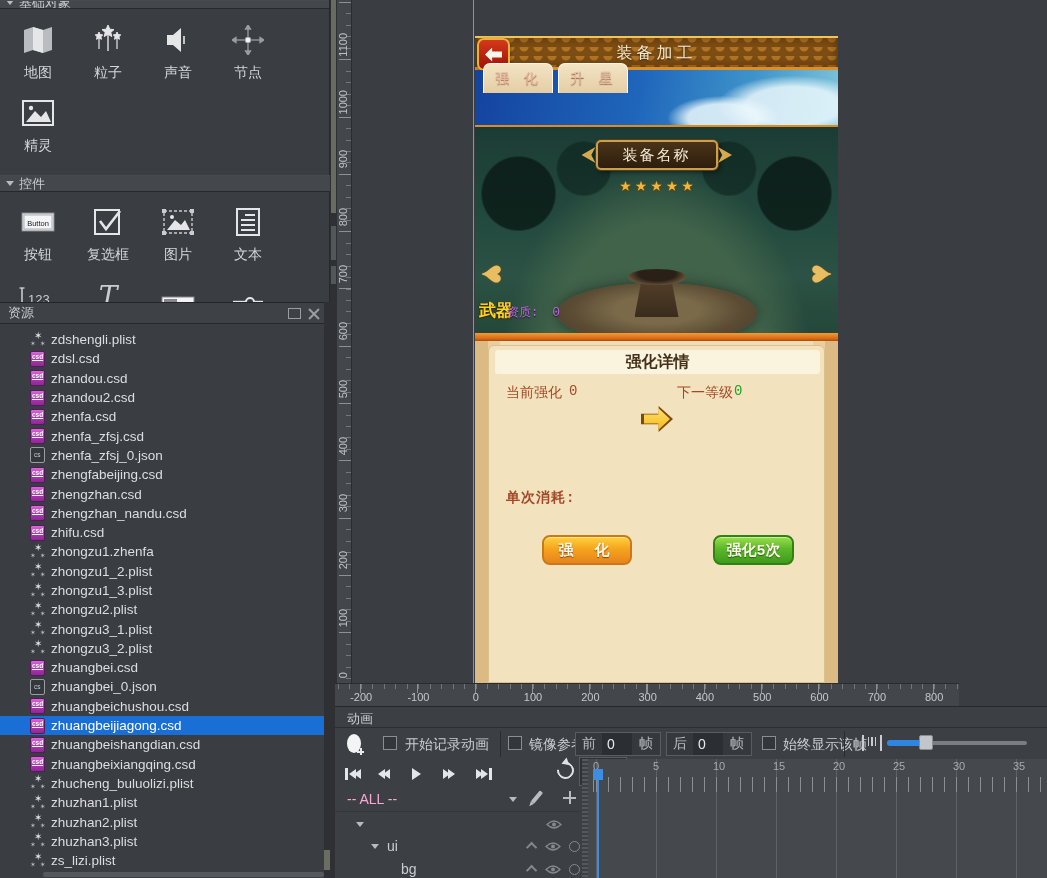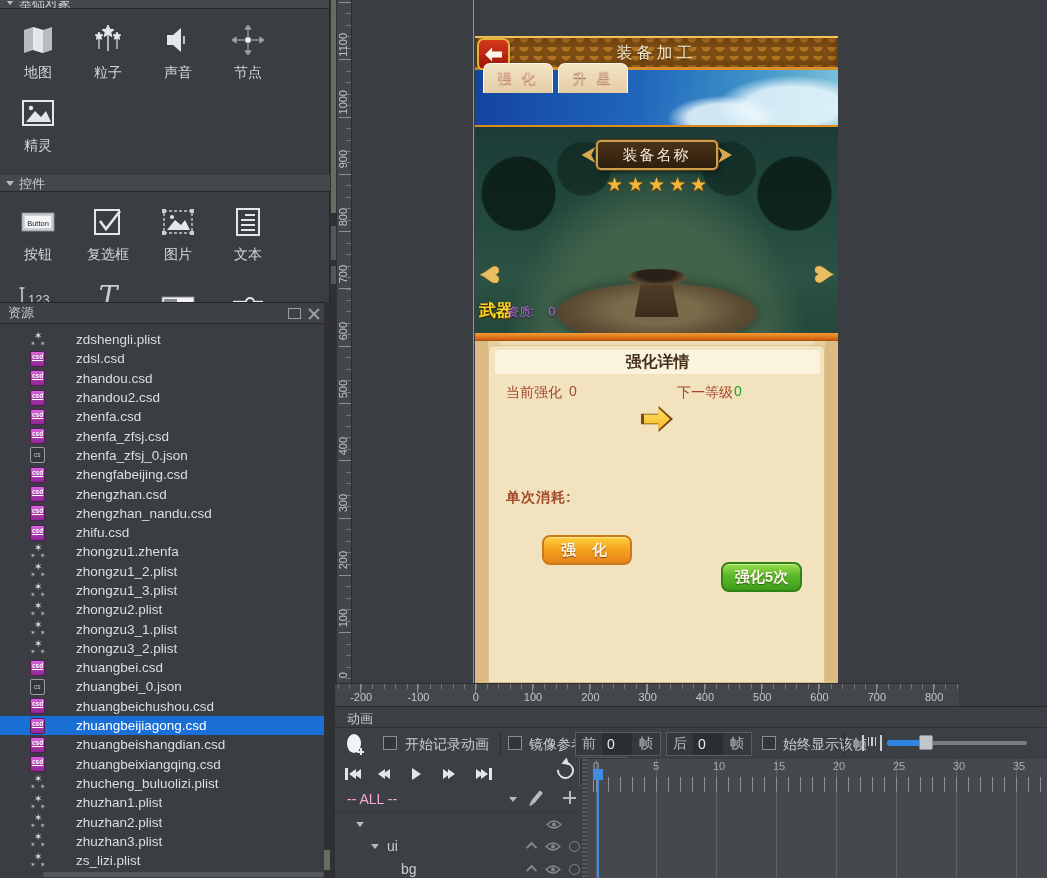--- a/index.html
+++ b/index.html
@@ -26,21 +26,21 @@
   
   #res-panel { left:0; top:302px; width:330px; height:576px; background:#3a3d41; border-top:1px solid #222427; border-right:1px solid #26282b; }
   #res-title { height:21px; display:flex; align-items:center; padding:0 8px; border-bottom:1px solid #26282b; background:#3e4146; color:#c9ccd0; }
   #res-title .spacer { flex:1; }
   .win-btn { width:13px; height:11px; margin-left:7px; position:relative; cursor:default; }
   .win-restore { border:1px solid #9a9da1; }
   .win-close::before, .win-close::after { content:""; position:absolute; left:-1px; top:5px; width:14px; height:2px; background:#9a9da1; }
   .win-close::before { transform:rotate(45deg); }
   .win-close::after { transform:rotate(-45deg); }
   #file-list { position:absolute; left:0; top:27px; width:324px; list-style:none; }
-  .file-row { height:19.3px; display:flex; align-items:center; padding-left:30px; white-space:nowrap;gap:25px; }
+  .file-row { height:19.3px; display:flex; align-items:center; padding-left:30px; white-space:nowrap; }
   .file-row.selected { background:#1a6fd6; color:#fff; }
   .fname { font-size:13.5px; color:#dcdee1; }
   .file-row.selected .fname { color:#ffffff; }
   .fi { width:15px; height:16px; margin-right:6px; flex:none; position:relative; }
   .fi.csd { background:linear-gradient(180deg,#d86ad8 0%,#b23bb6 45%,#8d2a94 100%); border:1px solid #55195c; border-radius:2px; }
   .fi.csd::after { content:"csd"; position:absolute; top:1px; left:1px; font-size:6.5px; font-weight:bold; color:#fff; text-decoration:underline; }
   .fi.json { background:#34373b; border:1px solid #9a9da1; border-radius:2px; }
   .fi.json::after { content:"cs"; position:absolute; top:3px; left:3px; font-size:6.5px; color:#c8cacc; }
   .fi.plist::before { content:"✶"; position:absolute; top:-2px; left:4px; font-size:10px; color:#e2e4e6; }
   .fi.plist::after { content:"✶ ✶"; position:absolute; bottom:0px; left:0px; font-size:7px; letter-spacing:1px; color:#b9bcbf; }
@@ -71,21 +71,21 @@
     background-size: 100% 9px, 100% 5px;
     background-position: 25px top, 2.8px top;
     background-repeat:no-repeat; overflow:hidden; }
   #hruler ul { position:absolute; left:-2.5px; top:7px; list-style:none; display:flex; }
   #hruler li { width:57.3px; flex:none; text-align:center; font-size:11px; color:#c5c8cb; }
 
   
   #guide-line { left:473px; top:0; width:1px; height:683px; background:#8f9294; }
 
   
-  #preview { left:475px; top:36px; width:438px; height:647px; overflow:hidden; }
+  #preview { left:475px; top:36px; width:438px; height:647px; overflow:hidden;font-family:Liberation Mono, monospace; }
   #pv-header { position:absolute; left:0; top:0; width:363px; height:34px;
     background-color:#7d4e14;
     background-image:radial-gradient(circle at 50% 0px, rgba(224,150,48,.55) 0 4px, rgba(224,150,48,0) 5px);
     background-size:14px 9px;
     border-top:2px solid #f2c356; border-bottom:3px solid #d98f2b;
     box-shadow:inset 0 0 12px rgba(60,30,0,.6); }
   #pv-title { position:absolute; left:0; top:7px; width:363px; text-align:center; font-size:16px; letter-spacing:4px;
     color:#f7ead0; text-shadow:0 1px 2px #3a2000; }
   #back-btn { position:absolute; left:2px; top:2px; width:33px; height:33px;
     background:linear-gradient(180deg,#d5391c,#9c1208); border:2px solid #e8b23c; border-radius:7px;
@@ -154,22 +154,22 @@
   #gold-arrow { position:absolute; left:152px; top:60px; width:32px; height:26px; }
   #gold-arrow .out { position:absolute; inset:0; background:#7a4a10;
     clip-path:polygon(0 30%, 55% 30%, 55% 0, 100% 50%, 55% 100%, 55% 70%, 0 70%); }
   #gold-arrow .in { position:absolute; inset:2px 3px; background:linear-gradient(180deg,#ffe16a,#f5b81e);
     clip-path:polygon(0 30%, 55% 30%, 55% 0, 100% 50%, 55% 100%, 55% 70%, 0 70%); }
   #cost-label { position:absolute; left:17px; top:143px; font-size:14px; font-weight:bold; color:#a3492a; letter-spacing:1px; }
   .pv-btn { position:absolute; top:189px; height:30px; border-radius:8px; display:flex; align-items:center; justify-content:center;
     font-size:15px; font-weight:bold; color:#fdf8ea; text-shadow:0 1px 1px rgba(90,40,0,.7); }
   #btn-enhance { left:53px; width:90px; background:linear-gradient(180deg,#ffd23e 0%,#f5a51e 45%,#e8831c 100%);
     border:2px solid #c9791a; box-shadow:inset 0 1px 0 #ffe88a; letter-spacing:6px; }
-  #btn-enhance5 { left:232px; width:81px; background:linear-gradient(180deg,#9ade4c 0%,#5cb82a 45%,#3f9c1c 100%);
-    border:2px solid #2f8312; box-shadow:inset 0 1px 0 #c8f09a; text-shadow:0 1px 1px rgba(20,70,0,.7);margin-top:27px; }
+  #btn-enhance5 { left:224px; width:81px; background:linear-gradient(180deg,#9ade4c 0%,#5cb82a 45%,#3f9c1c 100%);
+    border:2px solid #2f8312; box-shadow:inset 0 1px 0 #c8f09a; text-shadow:0 1px 1px rgba(20,70,0,.7); }
 
   
   #anim { left:335px; top:706px; width:712px; height:172px; background:#3c3f44; border-top:1px solid #26282b; }
   #anim-title { position:absolute; left:12px; top:3px; font-size:13px; color:#c9ccd0; }
   #anim-sep1 { position:absolute; left:0; top:20px; width:712px; height:1px; background:#2c2e31; }
   .chk { position:absolute; width:14px; height:14px; border:1px solid #8a8d91; background:#33363a; }
   .ctl-label { position:absolute; font-size:14px; color:#c9ccd0; white-space:nowrap; }
   .vsep { position:absolute; width:1px; background:#2a2c2f; }
   #rec-icon { position:absolute; left:12px; top:27px; width:16px; height:21px; }
   #rec-icon .oval { position:absolute; left:0; top:0; width:14px; height:19px; background:#f2f4f6; border-radius:50%; }

